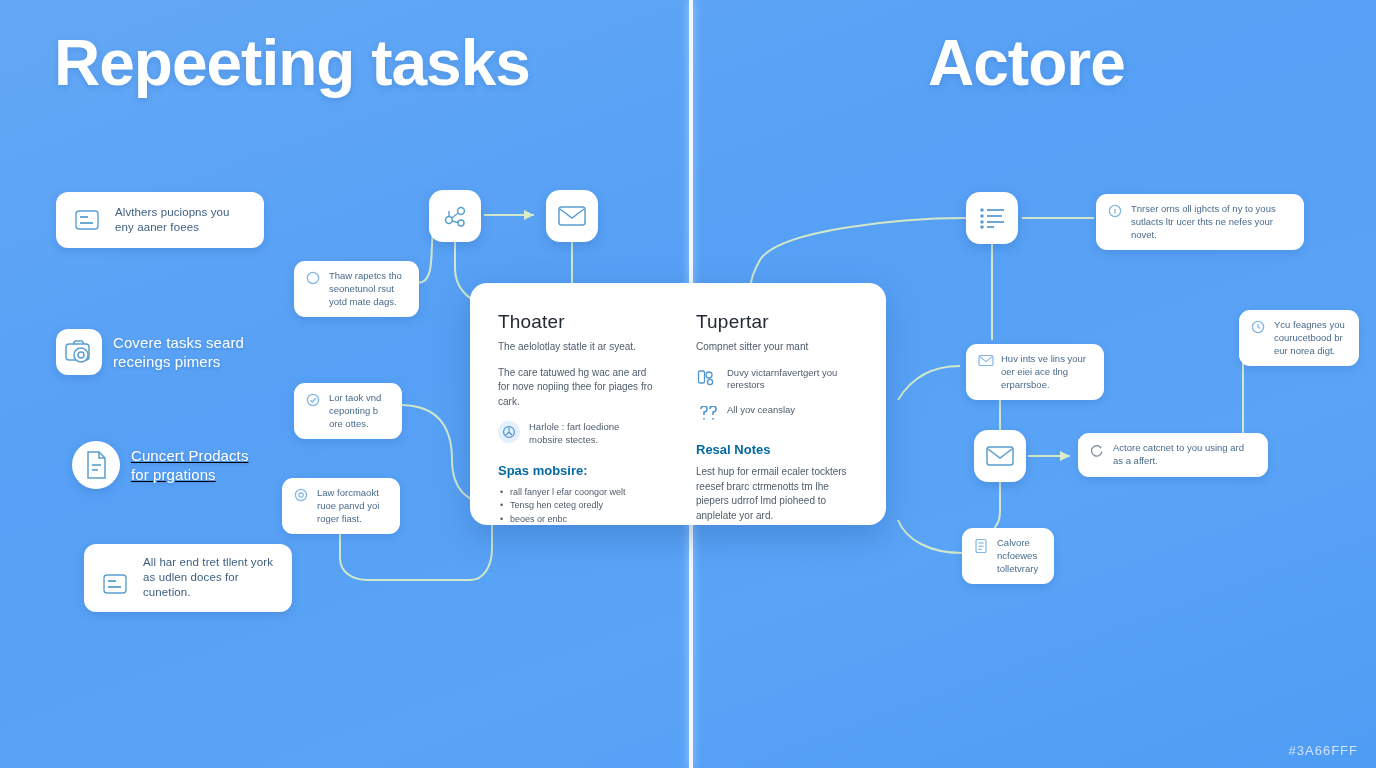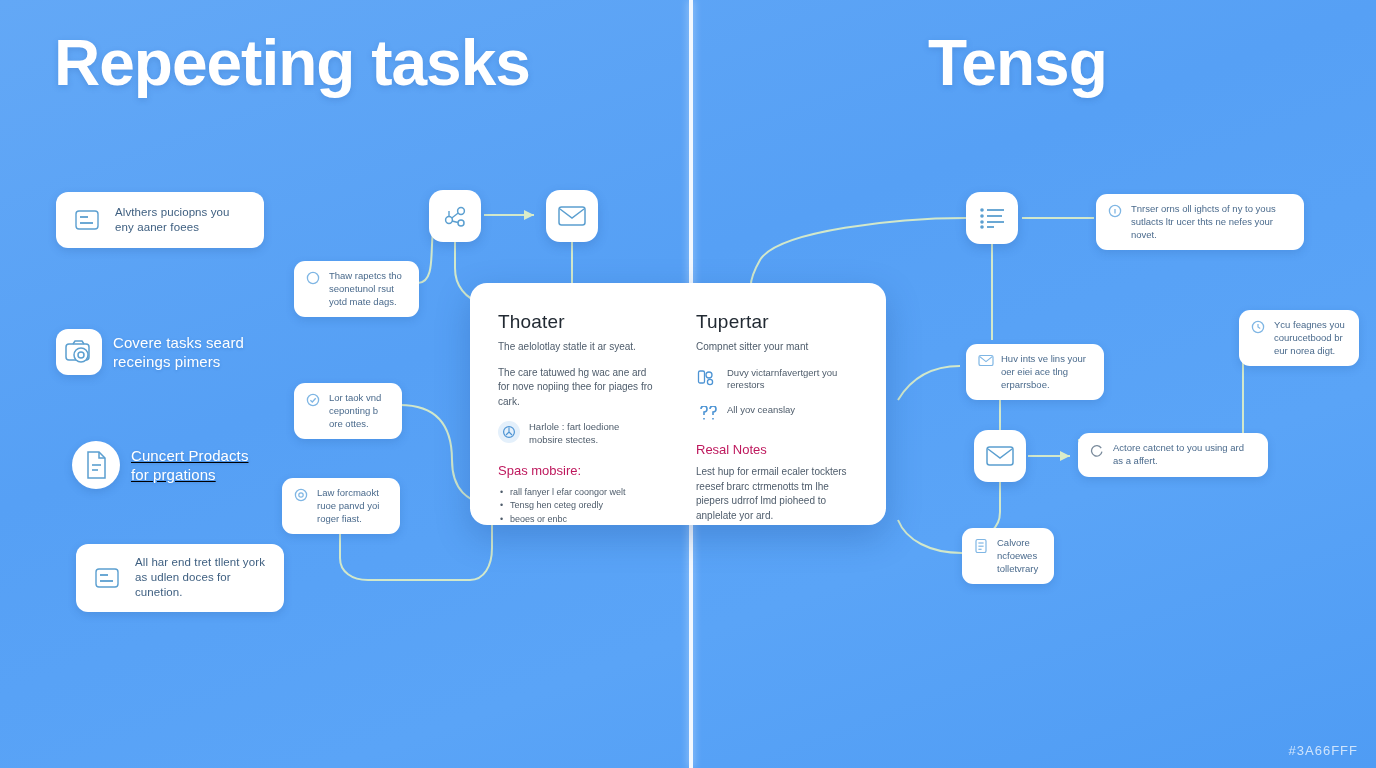--- a/index.html
+++ b/index.html
@@ -133,21 +133,21 @@
     overflow: hidden;
   }
   .mcol { padding: 28px 24px 0 28px; width: 50%; }
   .mcol.right { padding-left: 18px; }
   .m-h1 {
     font-size: 19px; color: #222a33; font-weight: normal;
     margin-bottom: 7px; letter-spacing: 0.2px;
   }
   .m-sub { font-size: 10px; color: #4e5c6b; line-height: 1.45; }
   .m-p   { font-size: 10px; color: #4e5c6b; line-height: 1.45; margin-top: 11px; }
-  .m-h2  { font-size: 13px; color: #be185d; font-weight: normal; margin-top: 16px; margin-bottom: 8px; }
+  .m-h2  { font-size: 13px; color: #0369a1; font-weight: bold; margin-top: 16px; margin-bottom: 8px; }
   .m-row { display: flex; gap: 9px; align-items: flex-start; margin-top: 12px; }
   .m-row .rtxt { font-size: 9.5px; color: #4e5c6b; line-height: 1.35; }
   .m-badge {
     flex: 0 0 auto; width: 22px; height: 22px; border-radius: 50%;
     background: #e4f0fb; display: flex; align-items: center; justify-content: center;
   }
   .m-badge.flat { background: transparent; }
   .m-list { list-style: none; margin-top: 4px; }
   .m-list li {
     font-size: 9px; color: #4e5c6b; line-height: 1.5;
@@ -207,21 +207,21 @@
     </g>
     <g fill="#d9ecc8">
       <polygon points="534,215 524,210 524,220"></polygon>
       <polygon points="1070,456 1060,451 1060,461"></polygon>
     </g>
   </svg>
 
   <div class="divider"></div>
 
   <div class="title" id="title-left">Repeeting tasks</div>
-  <div class="title" id="title-right">Tensg</div>
+  <div class="title" id="title-right">Actore</div>
 
   <div class="wcard side-item plain" style="left:56px; top:192px;">
     <span class="ic-tile">
       <svg class="gi" width="26" height="22" viewBox="0 0 26 22">
         <rect x="2" y="2" width="22" height="18" rx="3" fill="none" stroke="#5b9fd0" stroke-width="1.4"></rect>
         <line x1="6" y1="8" x2="14" y2="8" stroke="#5b9fd0" stroke-width="1.8"></line>
         <line x1="6" y1="14" x2="19" y2="14" stroke="#5b9fd0" stroke-width="1.8"></line>
       </svg>
     </span>
     <span class="txt">Alvthers puciopns you eny aaner foees</span>
@@ -244,21 +244,21 @@
       <svg class="gi" width="26" height="30" viewBox="0 0 26 30">
         <path d="M5 2 H16 L22 8 V28 H5 Z" fill="none" stroke="#5b9fd0" stroke-width="1.5"></path>
         <path d="M16 2 V8 H22" fill="none" stroke="#5b9fd0" stroke-width="1.5"></path>
         <line x1="9" y1="15" x2="18" y2="15" stroke="#5b9fd0" stroke-width="1.6"></line>
         <line x1="9" y1="20" x2="15" y2="20" stroke="#5b9fd0" stroke-width="1.6"></line>
       </svg>
     </span>
     <span class="txt">Cuncert Prodacts for prgations</span>
   </div>
 
-  <div class="wcard side-item plain" style="left:76px; top:544px;">
+  <div class="wcard side-item plain" style="left:84px; top:544px;align-items:flex-end;">
     <span class="ic-tile">
       <svg class="gi" width="26" height="22" viewBox="0 0 26 22">
         <rect x="2" y="2" width="22" height="18" rx="3" fill="none" stroke="#5b9fd0" stroke-width="1.4"></rect>
         <line x1="6" y1="8" x2="14" y2="8" stroke="#5b9fd0" stroke-width="1.8"></line>
         <line x1="6" y1="14" x2="19" y2="14" stroke="#5b9fd0" stroke-width="1.8"></line>
       </svg>
     </span>
     <span class="txt">All har end tret tllent york as udlen doces for cunetion.</span>
   </div>
 

